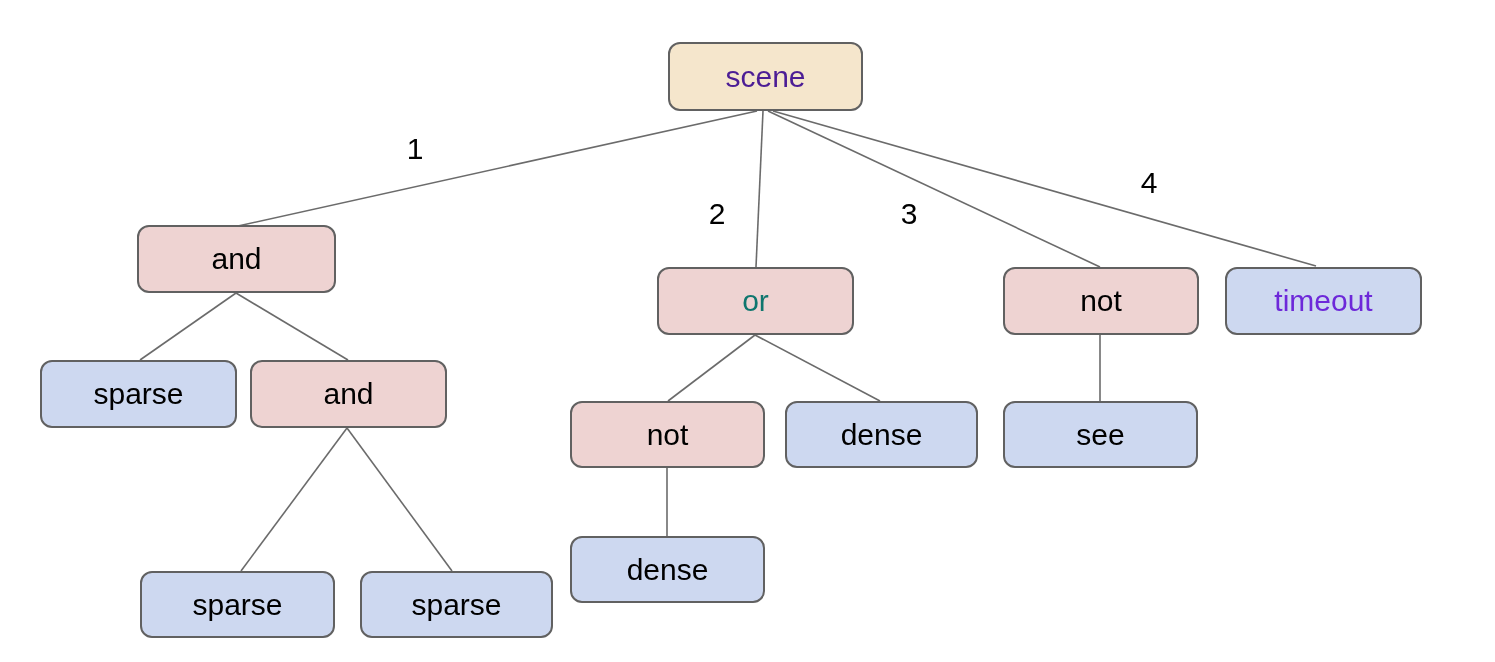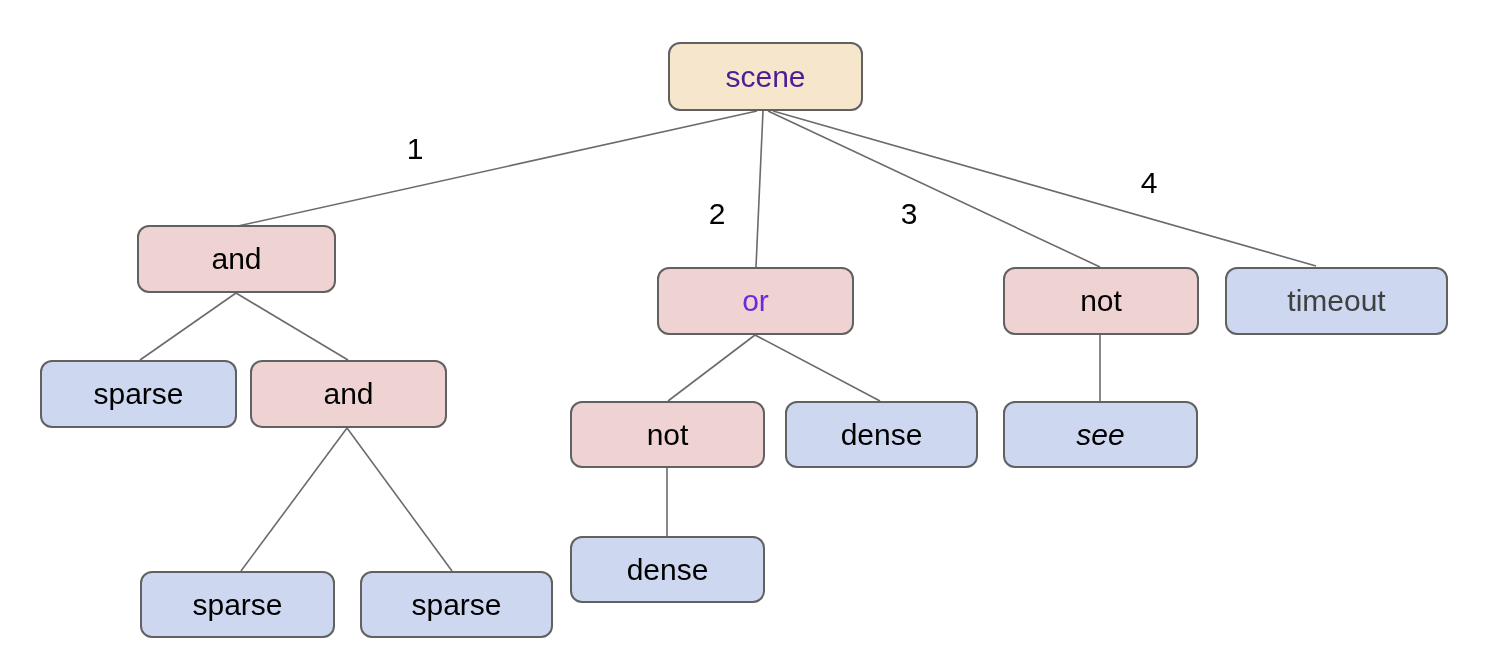--- a/index.html
+++ b/index.html
@@ -58,28 +58,28 @@
       <line x1="347" y1="428" x2="241" y2="571" stroke="#6b6b6b" stroke-width="1.6"></line>
       <line x1="347" y1="428" x2="452" y2="571" stroke="#6b6b6b" stroke-width="1.6"></line>
       <line x1="755" y1="335" x2="668" y2="401" stroke="#6b6b6b" stroke-width="1.6"></line>
       <line x1="755" y1="335" x2="880" y2="401" stroke="#6b6b6b" stroke-width="1.6"></line>
       <line x1="667" y1="468" x2="667" y2="536" stroke="#6b6b6b" stroke-width="1.6"></line>
       <line x1="1100" y1="335" x2="1100" y2="401" stroke="#6b6b6b" stroke-width="1.6"></line>
     </svg>
 
   <div class="node" style="left: 668px; top: 42px; width: 195px; height: 69px; background: rgb(245, 230, 204); border-color: rgb(97, 97, 97); color: #4c1d95;">scene</div>
   <div class="node" style="left: 137px; top: 225px; width: 199px; height: 68px; background: rgb(238, 211, 210); border-color: rgb(97, 97, 97); color: rgb(0, 0, 0);">and</div>
-  <div class="node" style="left: 657px; top: 267px; width: 197px; height: 68px; background: rgb(238, 211, 210); border-color: rgb(97, 97, 97); color: #6d28d9;">or</div>
+  <div class="node" style="left: 657px; top: 267px; width: 197px; height: 68px; background: rgb(238, 211, 210); border-color: rgb(97, 97, 97); color: #0f766e;">or</div>
   <div class="node" style="left: 1003px; top: 267px; width: 196px; height: 68px; background: rgb(238, 211, 210); border-color: rgb(97, 97, 97); color: rgb(0, 0, 0);">not</div>
-  <div class="node" style="left: 1225px; top: 267px; width: 223px; height: 68px; background: rgb(205, 216, 240); border-color: rgb(97, 97, 97); color: #404040;">timeout</div>
+  <div class="node" style="left: 1225px; top: 267px; width: 197px; height: 68px; background: rgb(205, 216, 240); border-color: rgb(97, 97, 97); color: #6d28d9;">timeout</div>
   <div class="node" style="left: 40px; top: 360px; width: 197px; height: 68px; background: rgb(205, 216, 240); border-color: rgb(97, 97, 97); color: rgb(0, 0, 0);">sparse</div>
   <div class="node" style="left: 250px; top: 360px; width: 197px; height: 68px; background: rgb(238, 211, 210); border-color: rgb(97, 97, 97); color: rgb(0, 0, 0);">and</div>
   <div class="node" style="left: 570px; top: 401px; width: 195px; height: 67px; background: rgb(238, 211, 210); border-color: rgb(97, 97, 97); color: rgb(0, 0, 0);">not</div>
   <div class="node" style="left: 785px; top: 401px; width: 193px; height: 67px; background: rgb(205, 216, 240); border-color: rgb(97, 97, 97); color: rgb(0, 0, 0);">dense</div>
-  <div class="node" style="left: 1003px; top: 401px; width: 195px; height: 67px; background: rgb(205, 216, 240); border-color: rgb(97, 97, 97); color: rgb(0, 0, 0); font-style: italic;">see</div>
+  <div class="node" style="left: 1003px; top: 401px; width: 195px; height: 67px; background: rgb(205, 216, 240); border-color: rgb(97, 97, 97); color: rgb(0, 0, 0);">see</div>
   <div class="node" style="left: 570px; top: 536px; width: 195px; height: 67px; background: rgb(205, 216, 240); border-color: rgb(97, 97, 97); color: rgb(0, 0, 0);">dense</div>
   <div class="node" style="left: 140px; top: 571px; width: 195px; height: 67px; background: rgb(205, 216, 240); border-color: rgb(97, 97, 97); color: rgb(0, 0, 0);">sparse</div>
   <div class="node" style="left: 360px; top: 571px; width: 193px; height: 67px; background: rgb(205, 216, 240); border-color: rgb(97, 97, 97); color: rgb(0, 0, 0);">sparse</div>
 
   <div class="edge-label" style="left: 415px; top: 149px; color: rgb(0, 0, 0);">1</div>
   <div class="edge-label" style="left: 717px; top: 214px; color: rgb(0, 0, 0);">2</div>
   <div class="edge-label" style="left: 909px; top: 214px; color: rgb(0, 0, 0);">3</div>
   <div class="edge-label" style="left: 1149px; top: 183px; color: rgb(0, 0, 0);">4</div>
 
 </div>

